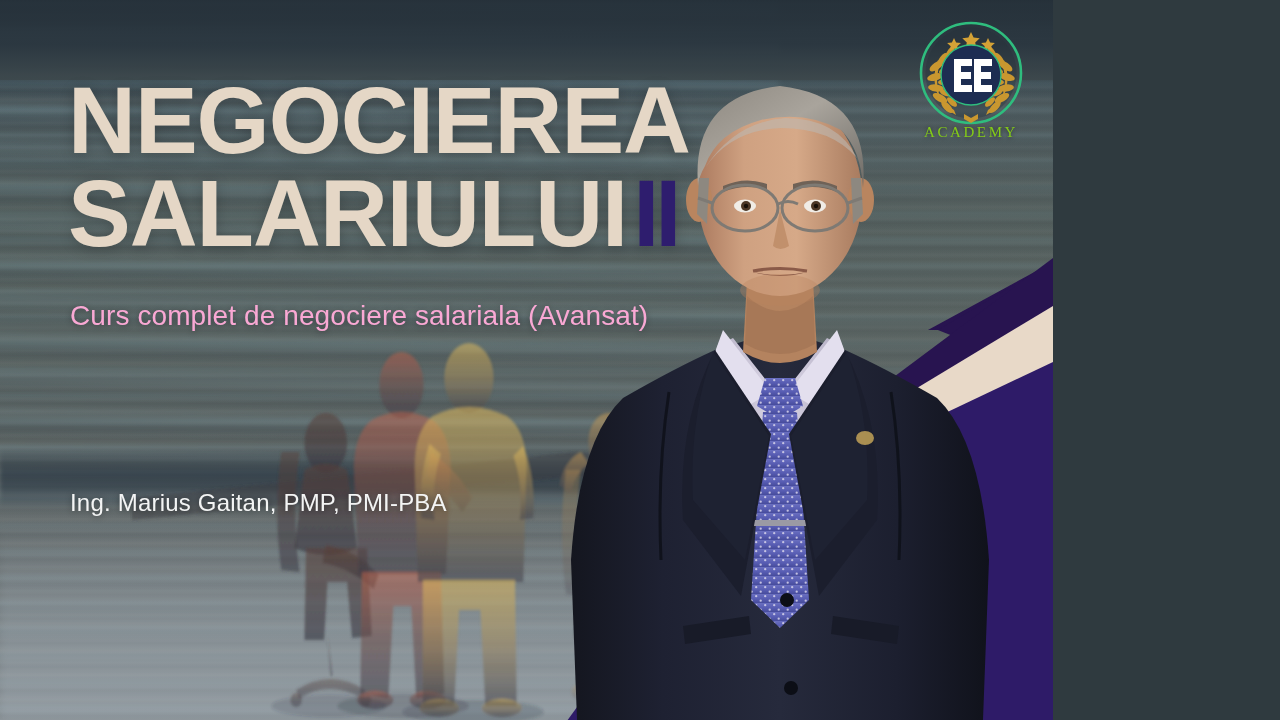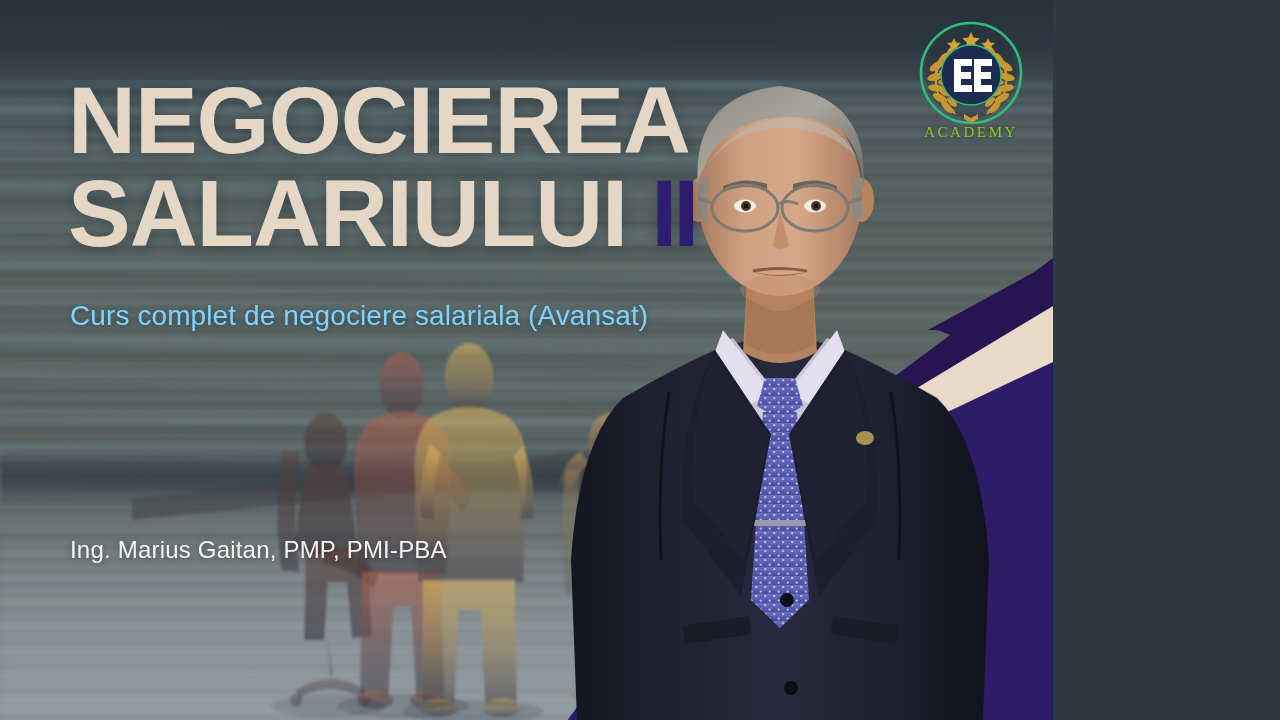--- a/index.html
+++ b/index.html
@@ -100,33 +100,33 @@
     color:#e5d7c6;
     font-size:94px;
     font-weight:bold;
     letter-spacing:-1px;
     line-height:.99;
     text-transform:uppercase;
     white-space:nowrap;
     text-shadow:0 2px 14px rgba(0,0,0,.22);
   }
   .title .l2 { display:block; }
-  .title .numeral { color:#2e1d6e; margin-left:24px; letter-spacing:-4px; }
+  .title .numeral { color:#2e1d6e; margin-left:6px; letter-spacing:-4px; }
 
   .subtitle {
     position:absolute; left:70px; top:300px;
-    color:#7dd3fc;
+    color:#f9a8d4;
     font-size:28px;
     font-weight:400;
     letter-spacing:.1px;
     text-shadow:0 1px 6px rgba(0,0,0,.35);
   }
 
   .presenter-name {
-    position:absolute; left:70px; top:536px;
+    position:absolute; left:70px; top:489px;
     color:#f3f4f4;
     font-size:24px;
     font-weight:400;
     letter-spacing:.2px;
     text-shadow:0 1px 6px rgba(0,0,0,.4);
   }
 
   .website {
     position:absolute; left:70px; top:613px;
     color:#f2f3f3;

